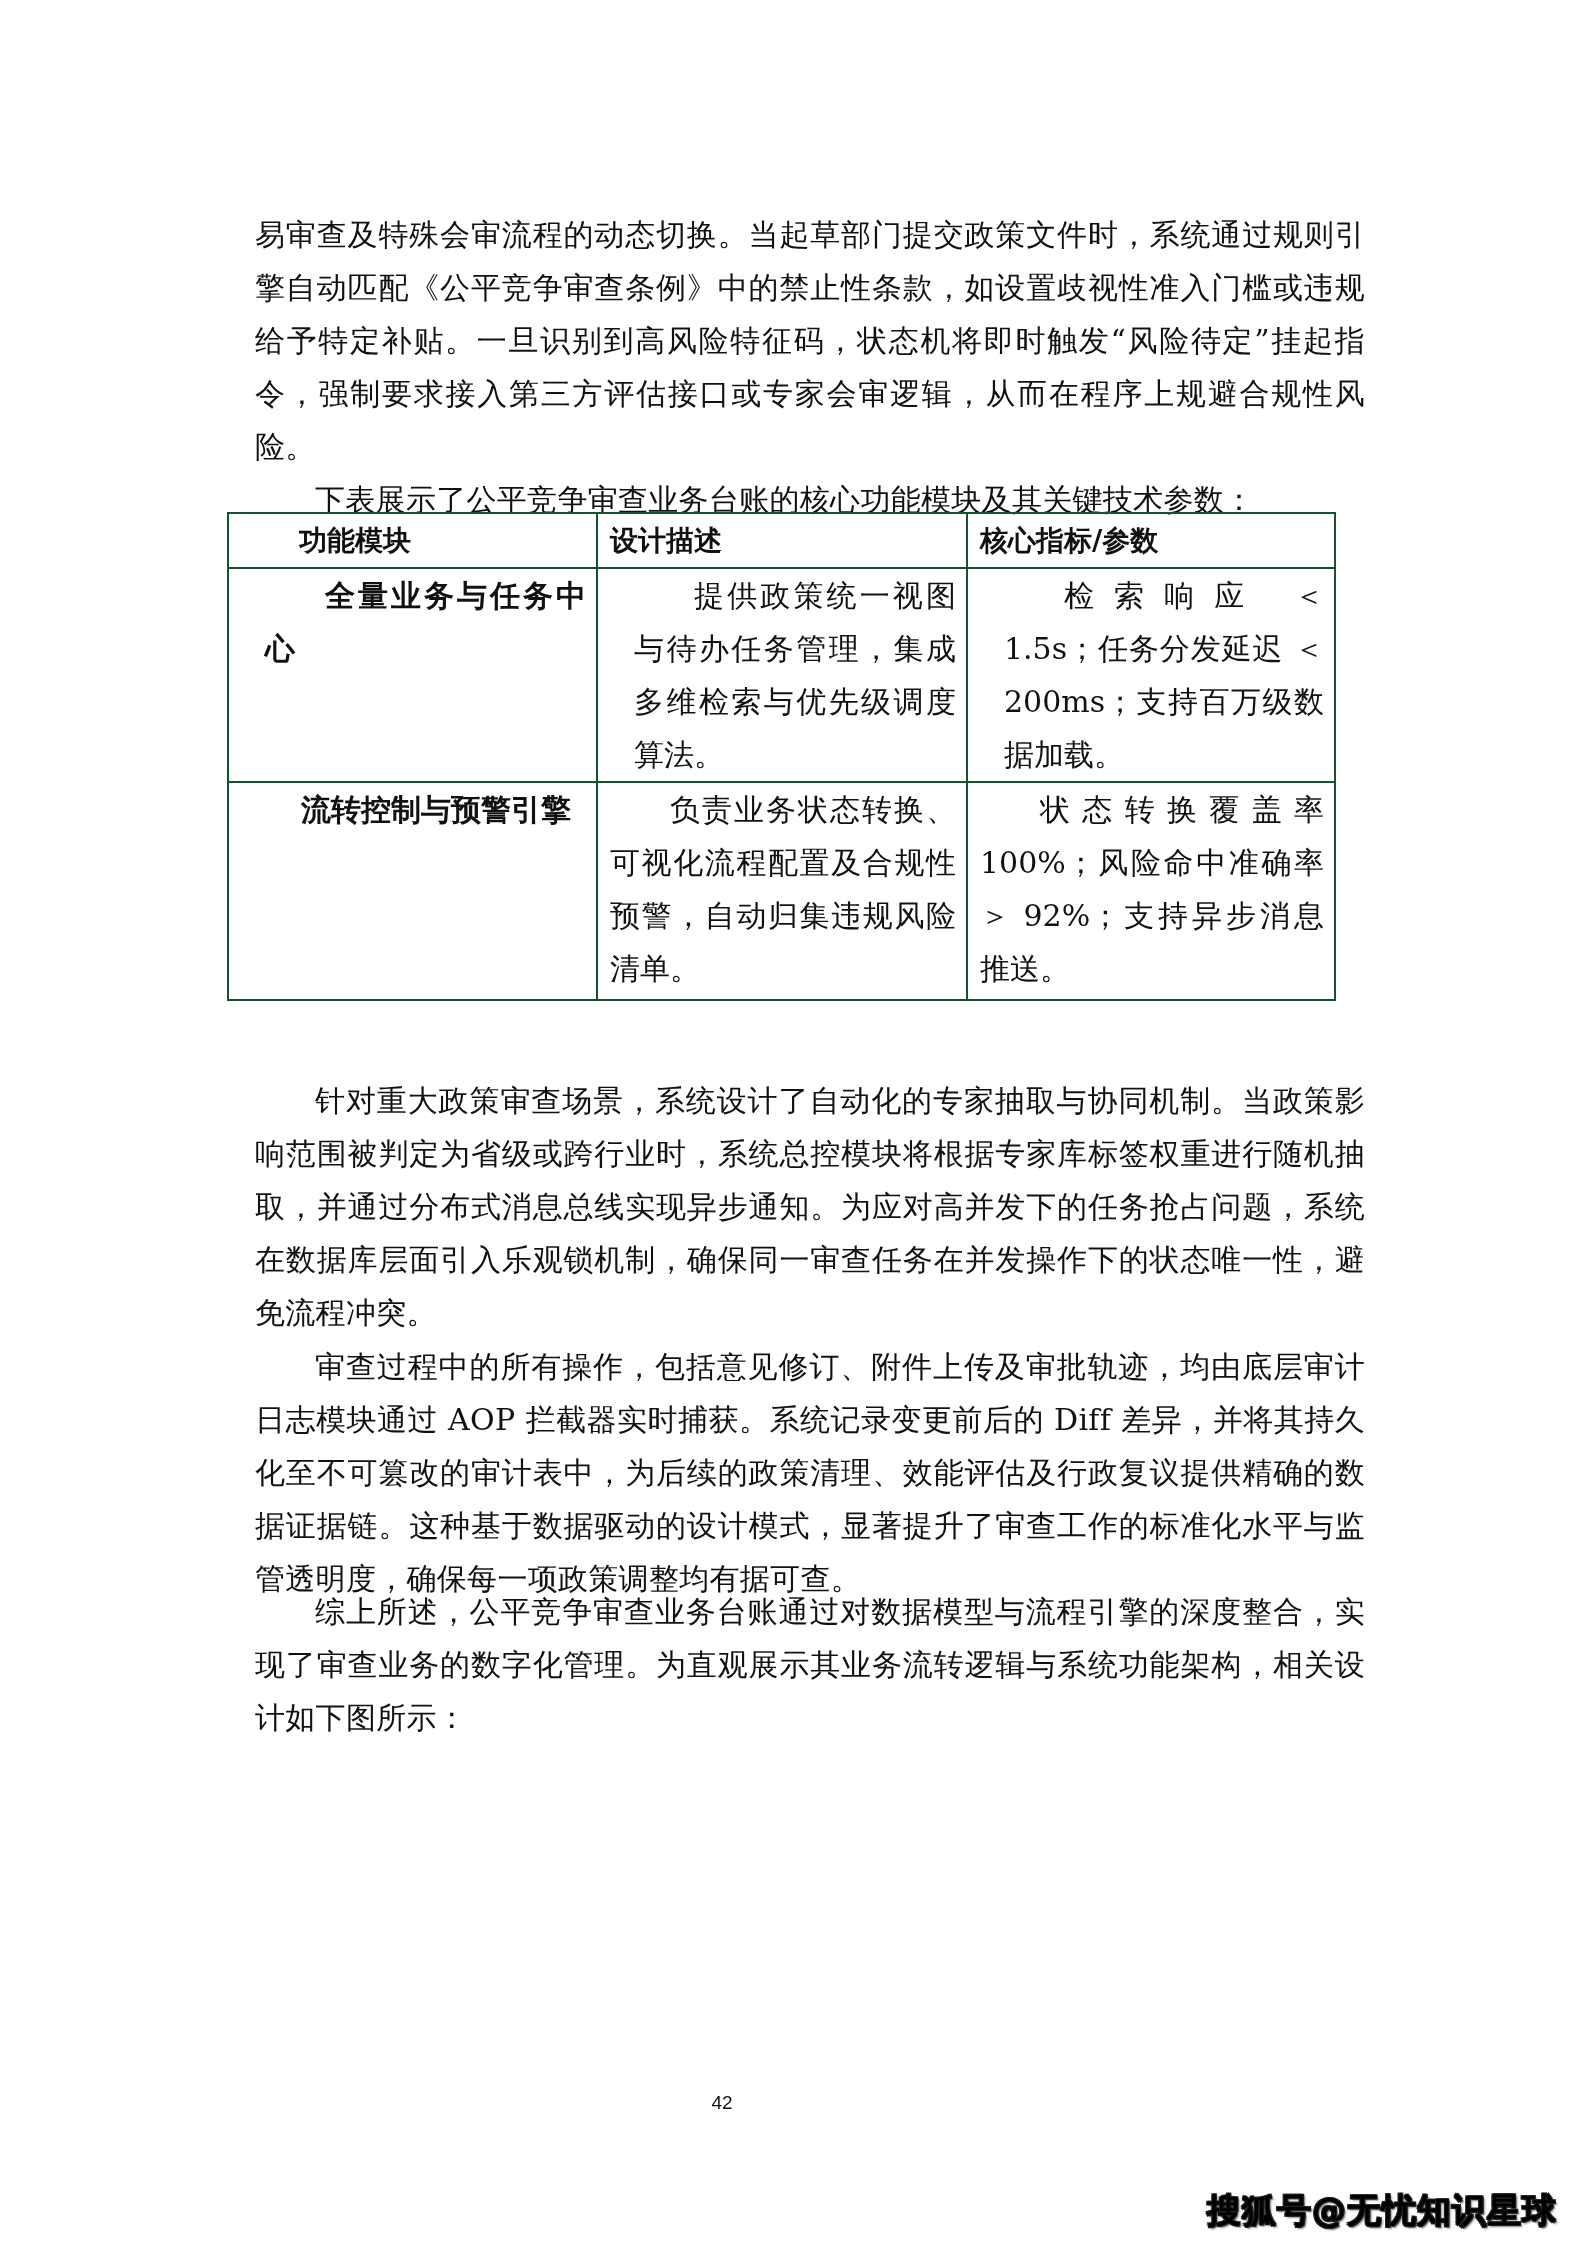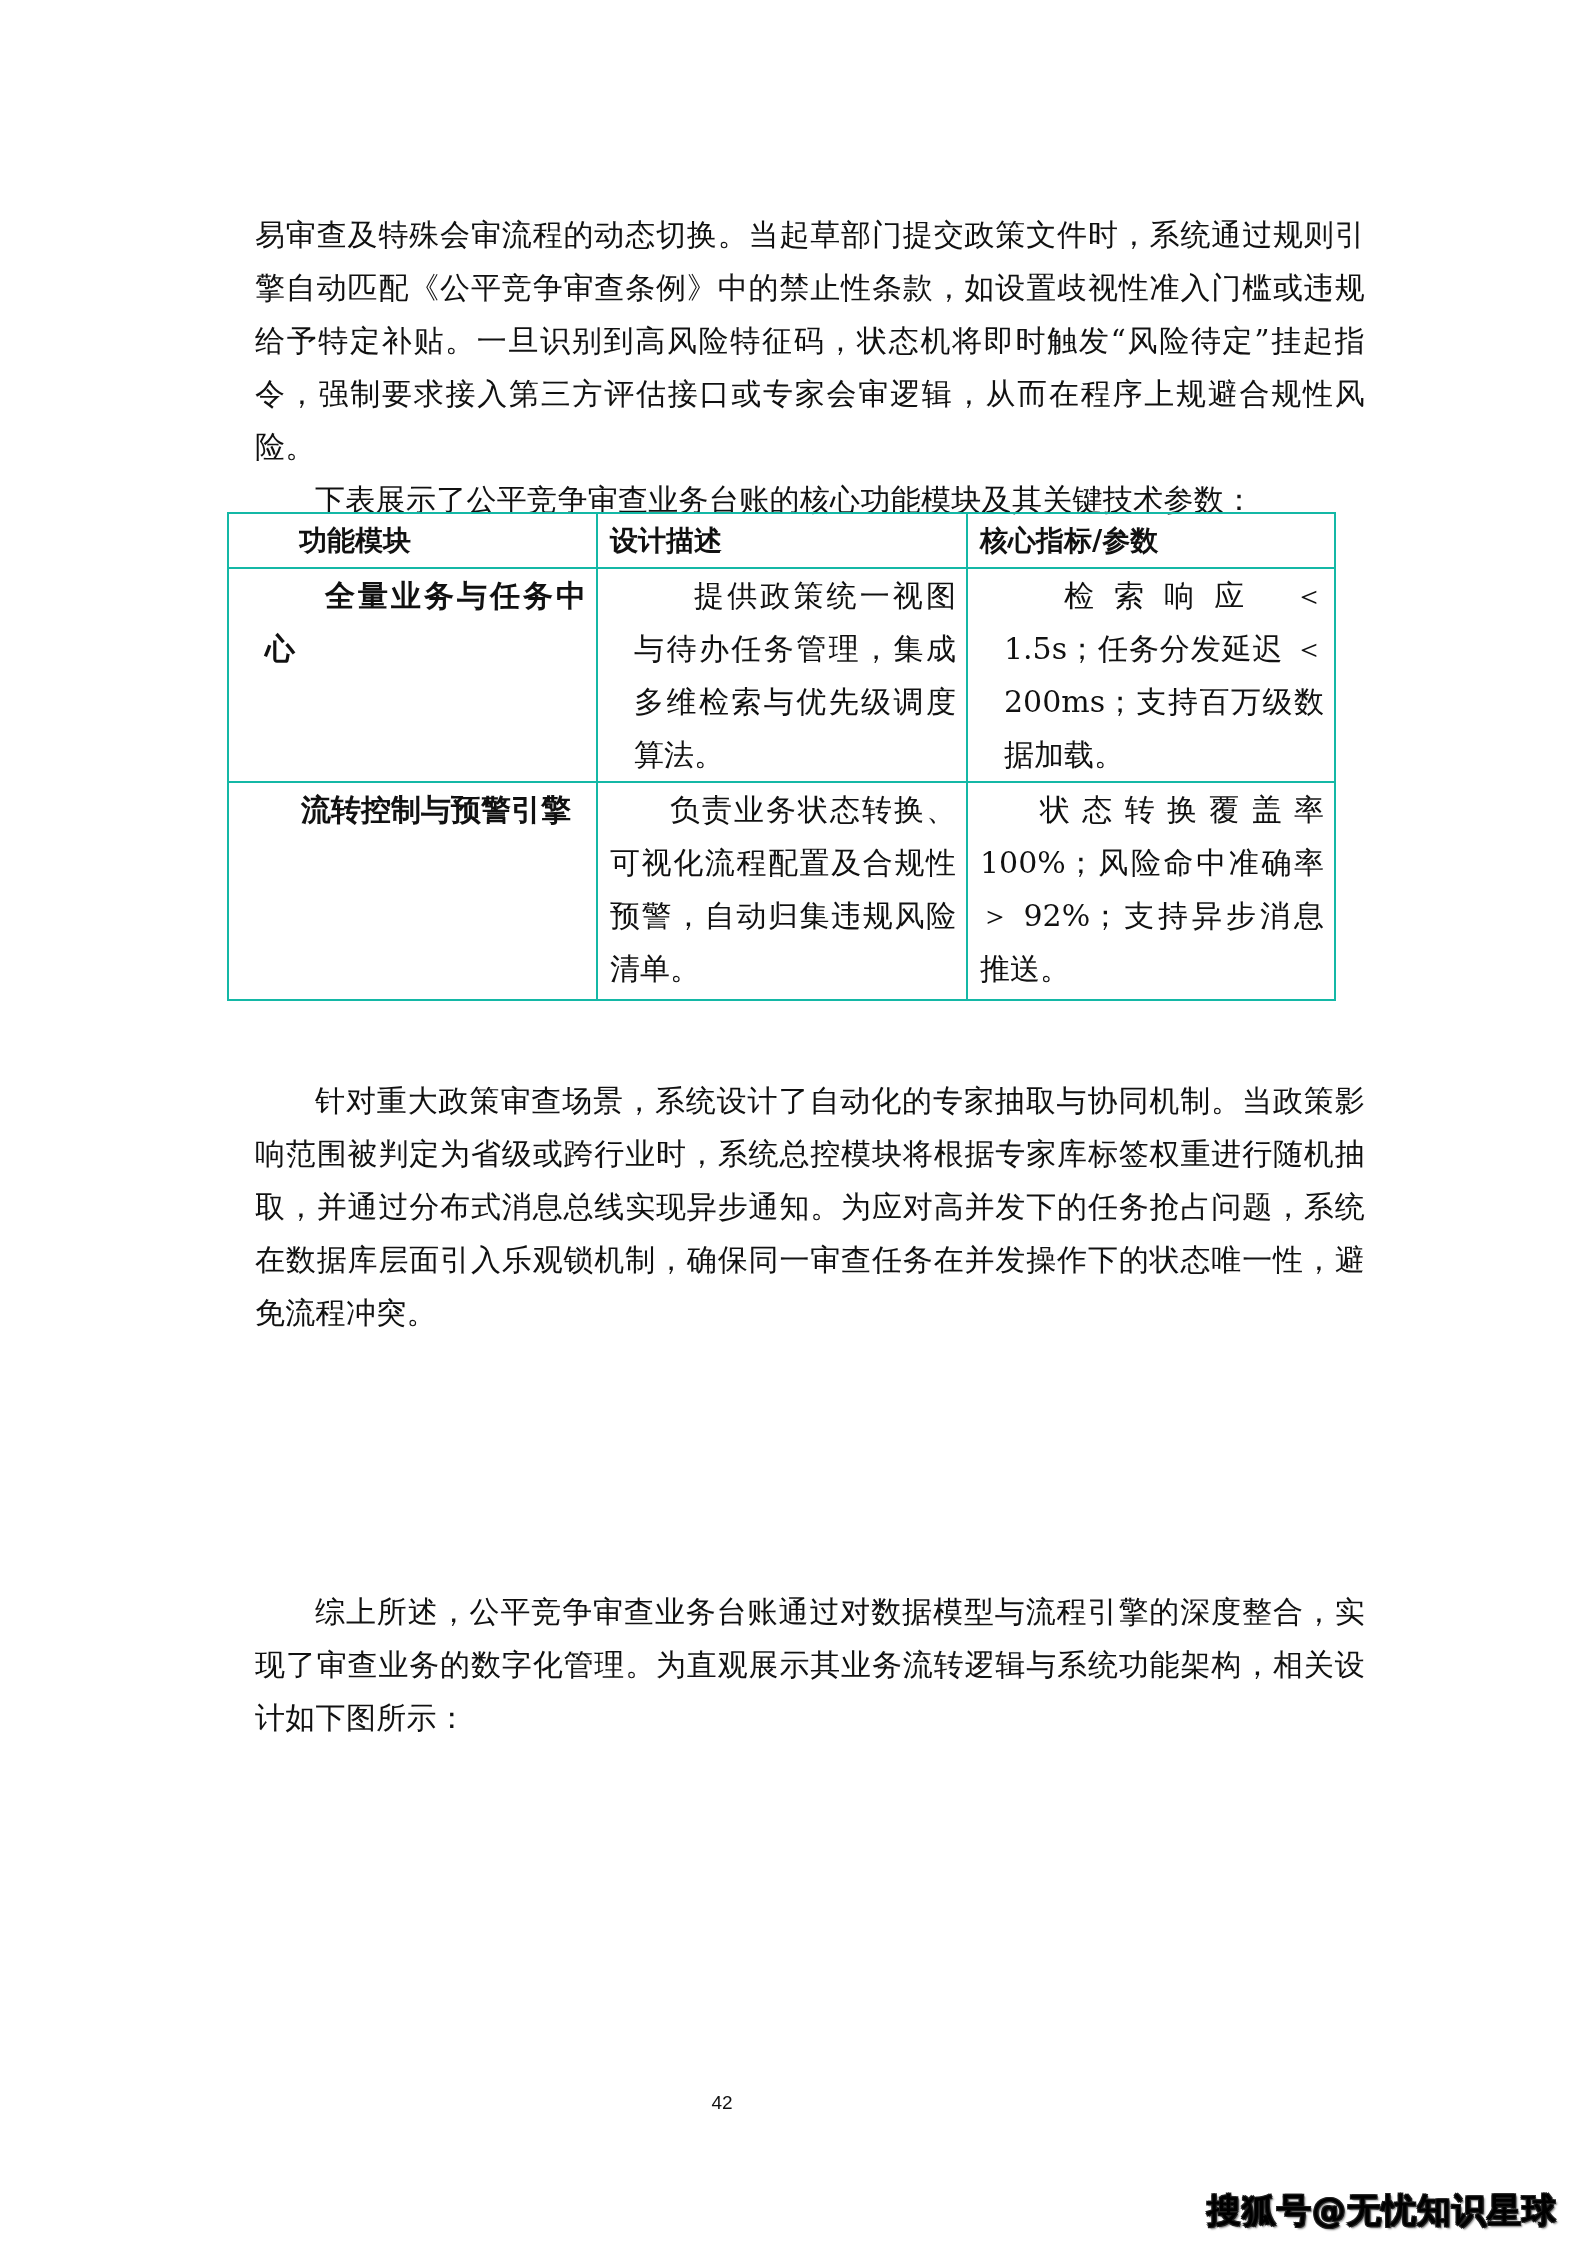--- a/index.html
+++ b/index.html
@@ -37,21 +37,21 @@
       position: absolute;
       left: 227px;
       top: 512px;
       width: 1107px;
       border-collapse: collapse;
       table-layout: fixed;
       font-size: 30px;
       line-height: 53px;
     }
     .doc-table th, .doc-table td {
-      border: 2px solid #14b8a6;
+      border: 2px solid #14532d;
       vertical-align: top;
       padding: 0 10px 0 12px;
       text-align: justify;
       text-align-last: left;
     }
     .doc-table th {
       font-weight: bold;
       height: 53px;
       line-height: 53px;
       font-size: 28px;
@@ -123,19 +123,20 @@
       <tr class="row2">
         <td class="module">流转控制与预警引擎</td>
         <td class="desc">负责业务状态转换、可视化流程配置及合规性预警，自动归集违规风险清单。</td>
         <td class="metric">状态转换覆盖率 100%；风险命中准确率 ＞ 92%；支持异步消息推送。</td>
       </tr>
     </tbody>
   </table>
 
   <p class="para indent" style="top:1062px;">针对重大政策审查场景，系统设计了自动化的专家抽取与协同机制。当政策影响范围被判定为省级或跨行业时，系统总控模块将根据专家库标签权重进行随机抽取，并通过分布式消息总线实现异步通知。为应对高并发下的任务抢占问题，系统在数据库层面引入乐观锁机制，确保同一审查任务在并发操作下的状态唯一性，避免流程冲突。</p>
 
+  <p class="para indent" style="top:1328px;">审查过程中的所有操作，包括意见修订、附件上传及审批轨迹，均由底层审计日志模块通过 AOP 拦截器实时捕获。系统记录变更前后的 Diff 差异，并将其持久化至不可篡改的审计表中，为后续的政策清理、效能评估及行政复议提供精确的数据证据链。这种基于数据驱动的设计模式，显著提升了审查工作的标准化水平与监管透明度，确保每一项政策调整均有据可查。</p>
 
   <p class="para indent" style="top:1573px;">综上所述，公平竞争审查业务台账通过对数据模型与流程引擎的深度整合，实现了审查业务的数字化管理。为直观展示其业务流转逻辑与系统功能架构，相关设计如下图所示：</p>
 
   <div class="page-number">42</div>
 
   <div class="watermark">搜狐号@无忧知识星球</div>
 </div>
 
 </body></html>

